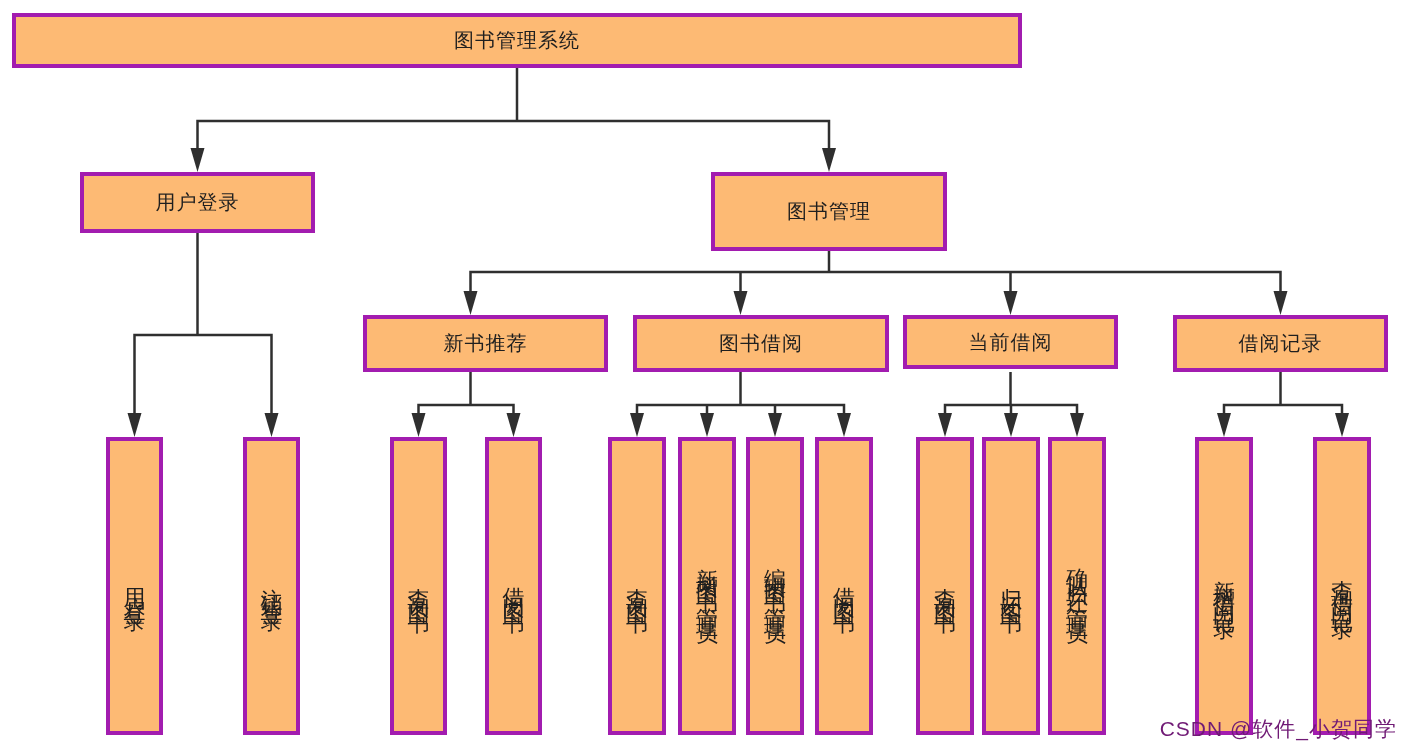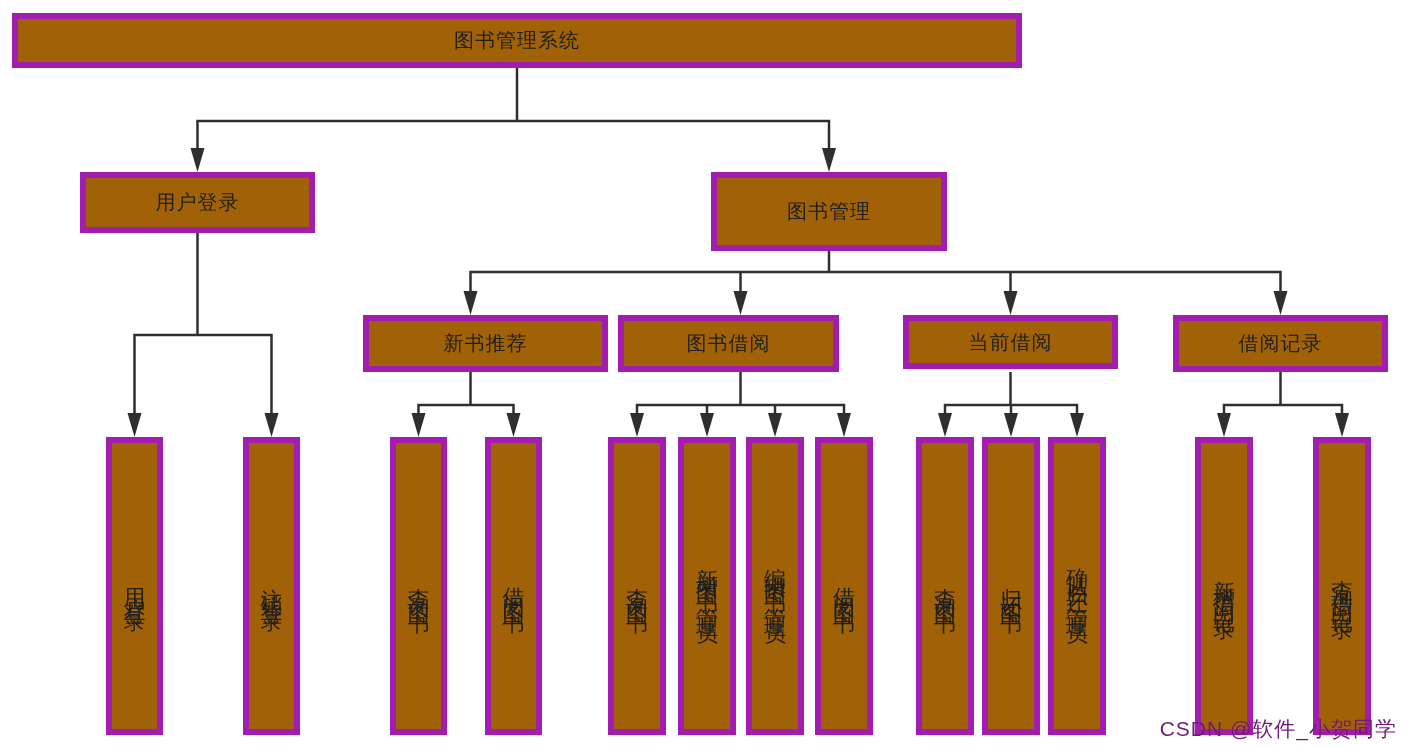--- a/index.html
+++ b/index.html
@@ -18,22 +18,22 @@
   #connectors {
     position: absolute;
     left: 0; top: 0;
     width: 1405px; height: 747px;
     z-index: 1;
     pointer-events: none;
   }
   .node {
     position: absolute;
     box-sizing: border-box;
-    border: 6px solid #a21caf;
-    background: #a16207;
+    border: 4px solid #a21caf;
+    background: #fdba74;
     color: #1f1f1f;
     display: flex;
     align-items: center;
     justify-content: center;
     z-index: 2;
   }
   .hnode {
     font-size: 20px;
     letter-spacing: 1px;
     white-space: nowrap;
@@ -131,21 +131,21 @@
       <polygon points="1335,413 1349,413 1342,437"></polygon>
     </g>
   </svg>
 
   <div class="node hnode" style="left:12px; top:13px; width:1010px; height:55px;">图书管理系统</div>
 
   <div class="node hnode" style="left:80px; top:172px; width:235px; height:61px;">用户登录</div>
   <div class="node hnode" style="left:711px; top:172px; width:236px; height:79px;">图书管理</div>
 
   <div class="node hnode" style="left:363px; top:315px; width:245px; height:57px;">新书推荐</div>
-  <div class="node hnode" style="left:618px; top:315px; width:221px; height:57px;">图书借阅</div>
+  <div class="node hnode" style="left:633px; top:315px; width:256px; height:57px;">图书借阅</div>
   <div class="node hnode" style="left:903px; top:315px; width:215px; height:54px;">当前借阅</div>
   <div class="node hnode" style="left:1173px; top:315px; width:215px; height:57px;">借阅记录</div>
 
   <div class="node vnode" style="left:106px; top:437px; width:57px; height:298px;">
     <span>用户登录</span>
   </div>
   <div class="node vnode" style="left:243px; top:437px; width:57px; height:298px;">
     <span>注销登录</span>
   </div>
 

